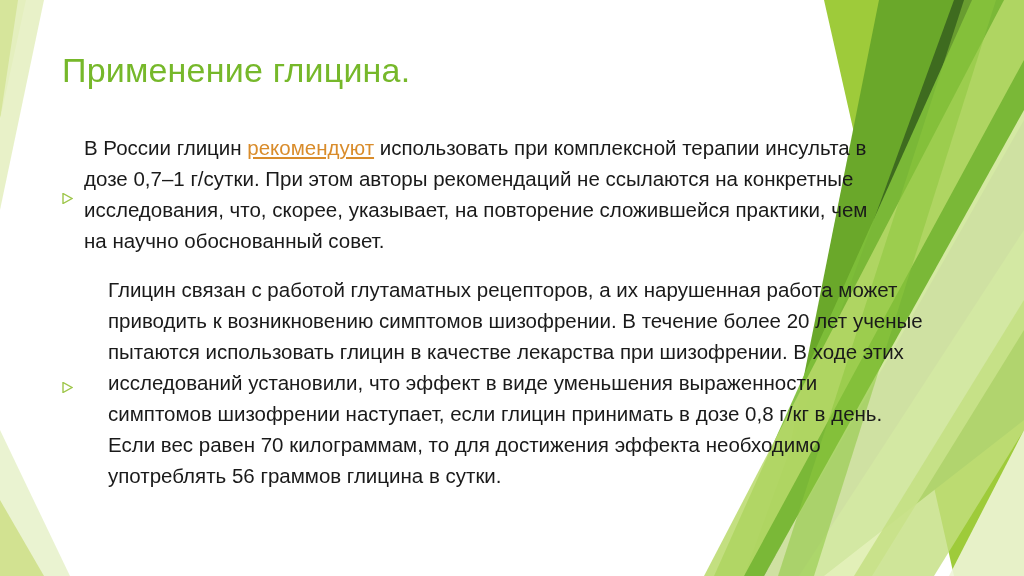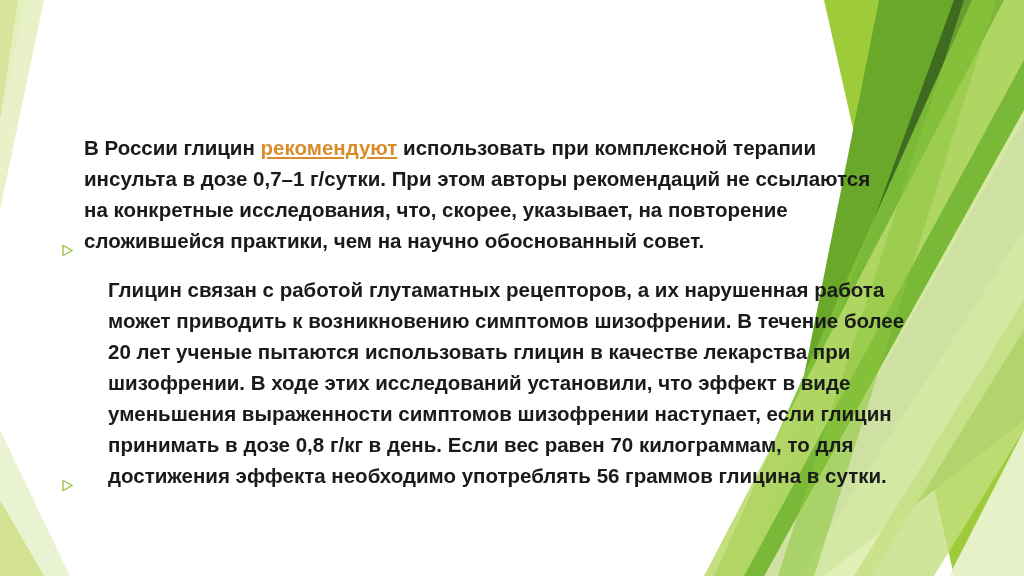--- a/index.html
+++ b/index.html
@@ -57,23 +57,22 @@
 
   
   .content {
     position: absolute;
     left: 62px;
     top: 132px;
     width: 862px;
   }
   .bullet-row {
     display: flex;
-    align-items: flex-end;
+    align-items: center;
     margin-bottom: 18px;
-    font-weight: bold;
   }
   .bullet-marker {
     flex: 0 0 auto;
     width: 22px;
     padding-top: 9px;
     color: #9ec64a;
     font-size: 13px;
     line-height: 1;
   }
   .bullet-marker svg { display: block; }
@@ -113,20 +112,21 @@
       <polygon points="250,0 320,0 320,230 95,576 40,576" fill="#3e6b1f"></polygon>
       <polygon points="268,0 320,0 320,120 60,576 10,576" fill="#7fbf3a" opacity="0.92"></polygon>
       <polygon points="300,0 320,0 320,60 40,576 0,576" fill="#b9d96a" opacity="0.85"></polygon>
       <polygon points="320,110 320,330 168,576 60,576" fill="#dfeeb0" opacity="0.9"></polygon>
       <polygon points="320,300 320,430 230,576 150,576" fill="#c3de7f" opacity="0.8"></polygon>
       <polygon points="320,430 320,576 245,576" fill="#eef5d8" opacity="0.9"></polygon>
       <polygon points="260,0 292,0 110,576 74,576" fill="#8cc63e" opacity="0.55"></polygon>
     </svg>
   </div>
 
+  <div class="title">Применение глицина.</div>
 
   <div class="content">
 
     <div class="bullet-row">
       <div class="bullet-marker">
         <svg width="11" height="11" viewBox="0 0 11 11" xmlns="http://www.w3.org/2000/svg">
           <polygon points="1,0.5 10,5.5 1,10.5" fill="none" stroke="#9ec64a" stroke-width="1.4"></polygon>
         </svg>
       </div>
       <div class="bullet-text wide-1">

